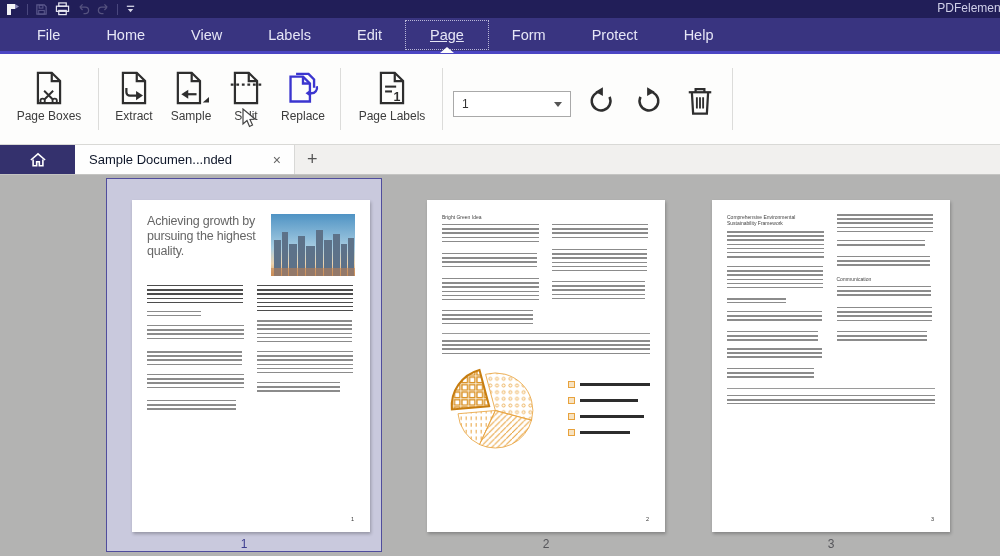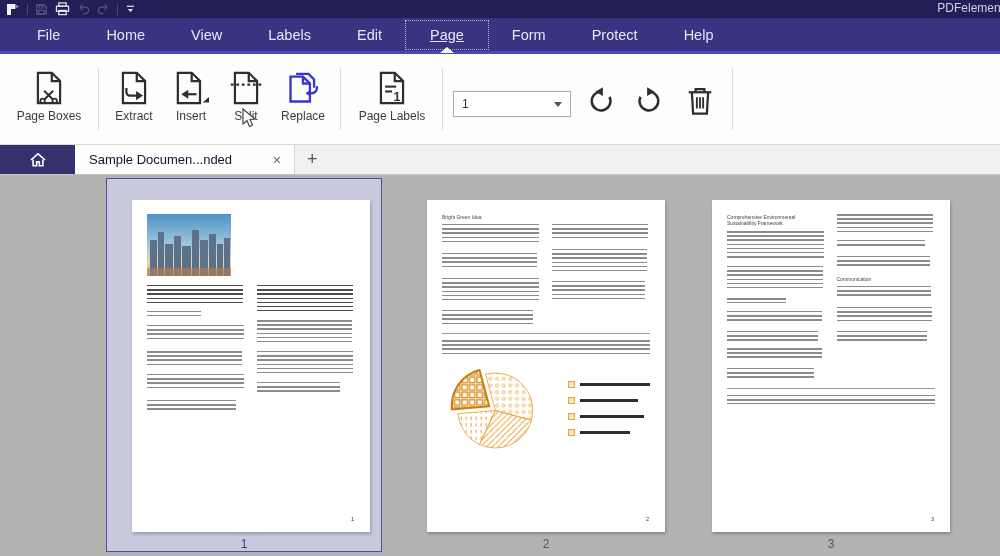--- a/index.html
+++ b/index.html
@@ -149,21 +149,21 @@
   <div class="rbtn" style="left:164px; width:54px;">
     <div class="ric">
         <svg width="38" height="36" viewBox="0 0 27 26">
       <path d="M4 2 h10 l6 6 v16 h-16 z" fill="none" stroke="#2e2e2e" stroke-width="1.6"></path>
       <path d="M14 2 v6 h6" fill="none" stroke="#2e2e2e" stroke-width="1.6"></path>
       <path d="M17.5 17.5 h-7" fill="none" stroke="#2e2e2e" stroke-width="1.6"></path>
       <polygon points="11.5,14.2 6.5,17.5 11.5,20.8" fill="#2e2e2e"></polygon>
       <polygon points="22,23.5 26.5,23.5 26.5,19.5" fill="#2e2e2e"></polygon>
     </svg>
       </div>
-    <span class="rlabel">Insert</span>
+    <span class="rlabel">Sample</span>
   </div>
 
   <div class="rbtn" style="left:222px; width:48px;">
     <div class="ric">
         <svg width="34" height="36" viewBox="0 0 24 26">
       <path d="M4 2 h10 l6 6 v16 h-16 z" fill="none" stroke="#2e2e2e" stroke-width="1.6"></path>
       <path d="M14 2 v6 h6" fill="none" stroke="#2e2e2e" stroke-width="1.6"></path>
       <line x1="1" y1="10.5" x2="23" y2="10.5" stroke="#2e2e2e" stroke-width="1.6" stroke-dasharray="2 2"></line>
     </svg>
       </div>
@@ -243,20 +243,21 @@
     <span class="close">×</span>
   </div>
   <div class="newtab">+</div>
 </div>
 
 <div class="content">
 
   <div class="selwrap">
     <div class="page page1">
       <div class="p1head">
+        <div class="p1title">Achieving growth by pursuing the highest quality.</div>
         <svg width="84" height="62" viewBox="0 0 84 62">
           <defs>
             <linearGradient id="sky" x1="0" y1="0" x2="0" y2="1">
               <stop offset="0" stop-color="#4f93c4"></stop>
                 <stop offset="0.55" stop-color="#a8cde2"></stop>
               <stop offset="0.8" stop-color="#ecd3ae"></stop>
                 <stop offset="1" stop-color="#d99e5e"></stop>
             </linearGradient>
           </defs>
           <rect width="84" height="62" fill="url(#sky)"></rect>

